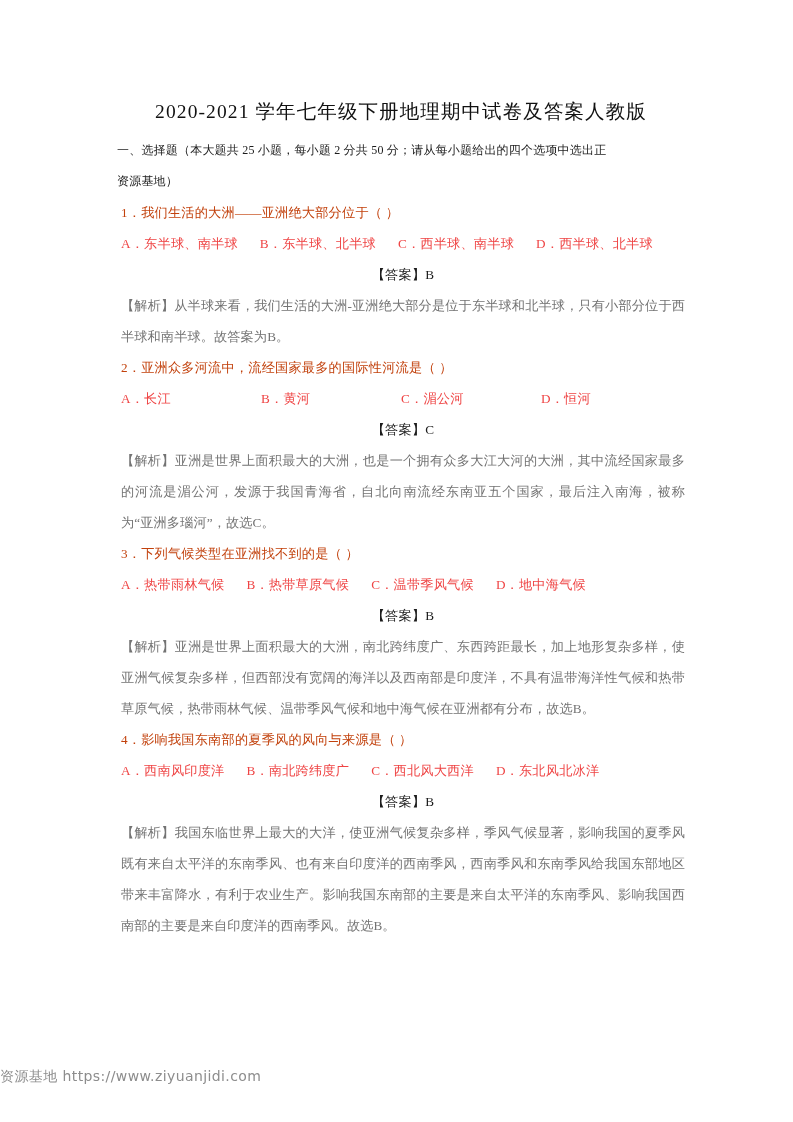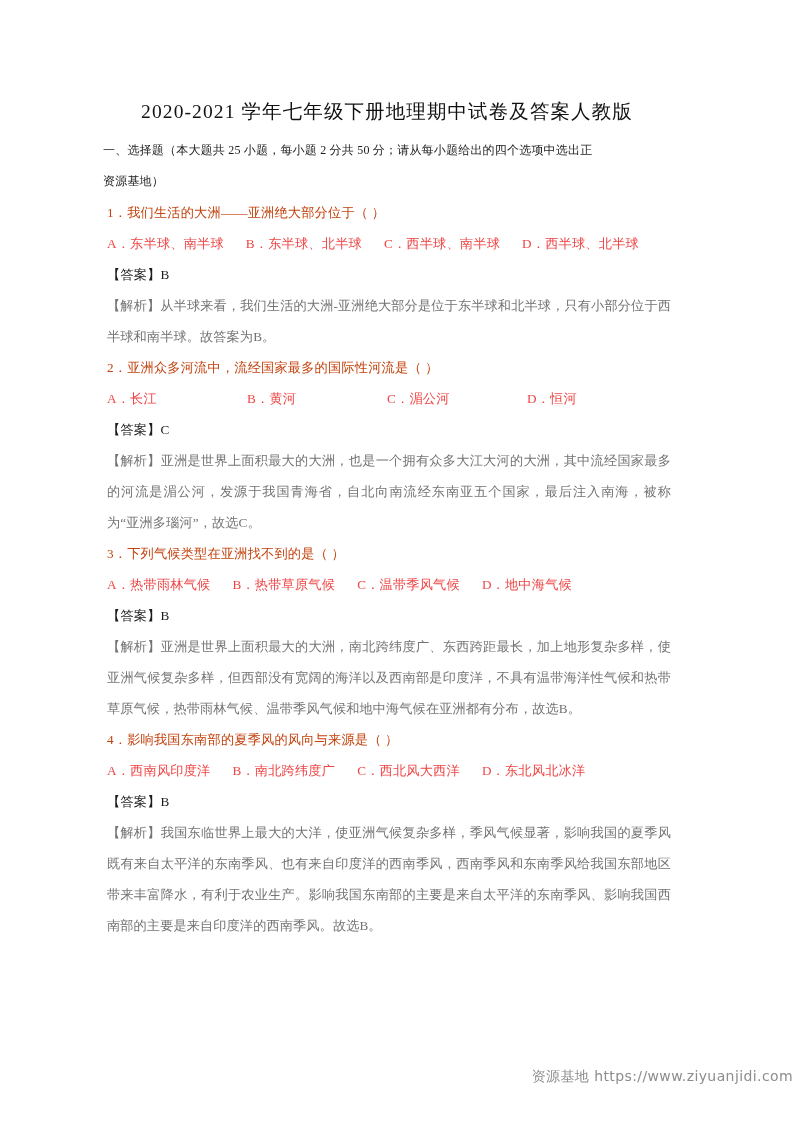--- a/index.html
+++ b/index.html
@@ -17,21 +17,21 @@
   }
   .page {
     position: absolute;
     left: 0; top: 0;
     width: 793px;
     height: 1122px;
     background: #ffffff;
   }
   .content {
     position: absolute;
-    left: 103px;
+    left: 117px;
     top: 95px;
     width: 568px;
   }
   .doc-title {
     font-size: 19.5px;
     line-height: 34px;
     text-align: center;
     letter-spacing: 1.1px;
     color: #111;
     white-space: nowrap;
@@ -73,37 +73,38 @@
     vertical-align: top;
   }
   .answer-row {
     font-size: 13.2px;
     line-height: 31px;
     letter-spacing: 0.2px;
     margin: 0;
     padding-left: 4px;
     color: #1c1c1c;
     white-space: nowrap;
+    text-align: center;
   }
   .expl {
     font-size: 13.2px;
     line-height: 31px;
     text-align: justify;
     text-justify: inter-ideograph;
     letter-spacing: 0.1px;
     margin: 0;
     padding-left: 4px;
     color: #737373;
   }
   .footer {
     position: absolute;
     left: 0;
     top: 1068px;
     width: 793px;
-    text-align: right;
+    text-align: left;
     font-family: "DejaVu Sans", "Liberation Sans", sans-serif;
     font-size: 14px;
     letter-spacing: 0.4px;
     color: #8d8d8d;
   }
   .footer .wm-label { font-family: "Liberation Serif", serif; }
 </style>
 </head>
 <body>
 

